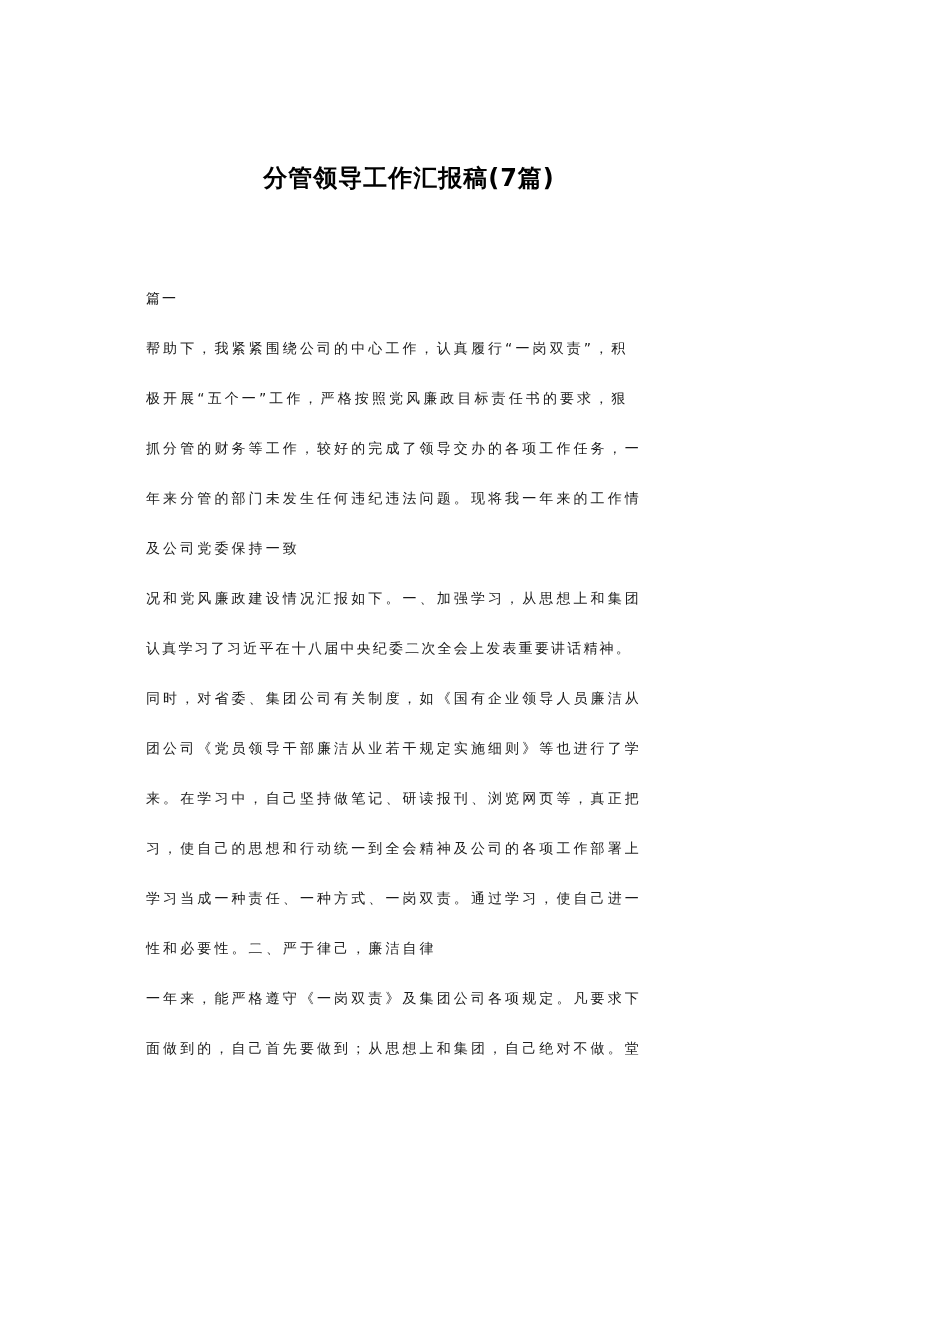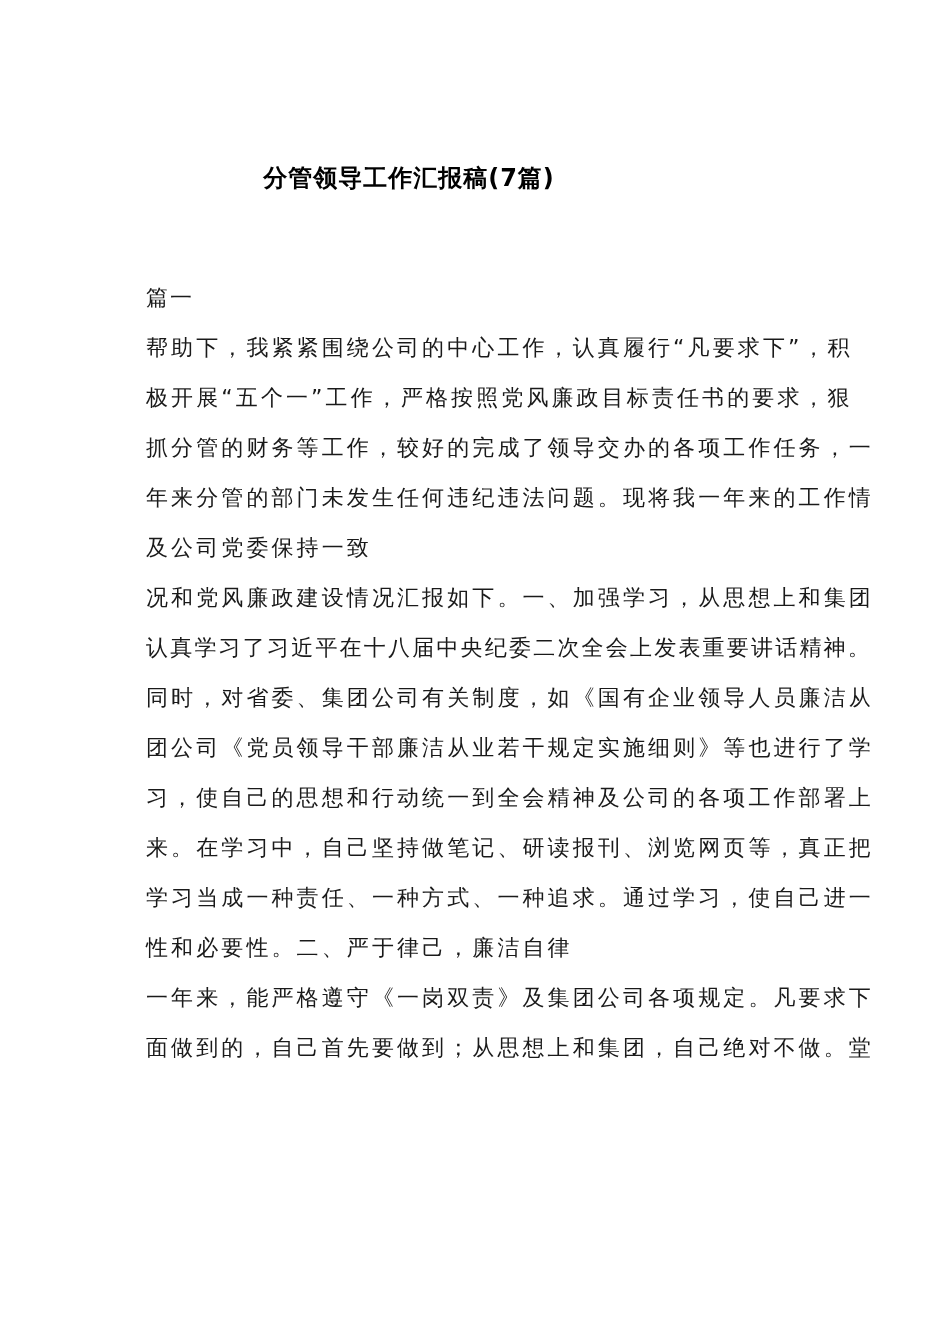--- a/index.html
+++ b/index.html
@@ -37,49 +37,49 @@
     .body {
       position: absolute;
       left: 146px;
       top: 280px;
       width: 700px;
     }
     .line {
       display: block;
       height: 50px;
       line-height: 36px;
-      font-size: 22px;
+      font-size: 14px;
       white-space: nowrap;
       letter-spacing: 3.1px;
       color: #1a1a1a;
     }
     .line.tight {
       letter-spacing: 2.2px;
     }
     .line.section {
       letter-spacing: 2px;
     }
   </style>
 </head>
 <body>
 
 <div class="page">
   <div class="title">分管领导工作汇报稿(7篇)</div>
 
   <div class="body">
     <span class="line section">篇一</span>
-    <span class="line">帮助下，我紧紧围绕公司的中心工作，认真履行“凡要求下”，积</span>
+    <span class="line">帮助下，我紧紧围绕公司的中心工作，认真履行“一岗双责”，积</span>
     <span class="line">极开展“五个一”工作，严格按照党风廉政目标责任书的要求，狠</span>
     <span class="line">抓分管的财务等工作，较好的完成了领导交办的各项工作任务，一</span>
     <span class="line">年来分管的部门未发生任何违纪违法问题。现将我一年来的工作情</span>
     <span class="line">及公司党委保持一致</span>
     <span class="line">况和党风廉政建设情况汇报如下。一、加强学习，从思想上和集团</span>
     <span class="line tight">认真学习了习近平在十八届中央纪委二次全会上发表重要讲话精神。</span>
     <span class="line">同时，对省委、集团公司有关制度，如《国有企业领导人员廉洁从</span>
     <span class="line">团公司《党员领导干部廉洁从业若干规定实施细则》等也进行了学</span>
+    <span class="line">来。在学习中，自己坚持做笔记、研读报刊、浏览网页等，真正把</span>
     <span class="line">习，使自己的思想和行动统一到全会精神及公司的各项工作部署上</span>
-    <span class="line">来。在学习中，自己坚持做笔记、研读报刊、浏览网页等，真正把</span>
-    <span class="line">学习当成一种责任、一种方式、一种追求。通过学习，使自己进一</span>
+    <span class="line">学习当成一种责任、一种方式、一岗双责。通过学习，使自己进一</span>
     <span class="line">性和必要性。二、严于律己，廉洁自律</span>
     <span class="line">一年来，能严格遵守《一岗双责》及集团公司各项规定。凡要求下</span>
     <span class="line">面做到的，自己首先要做到；从思想上和集团，自己绝对不做。堂</span>
   </div>
 </div>
 
 </body></html>

